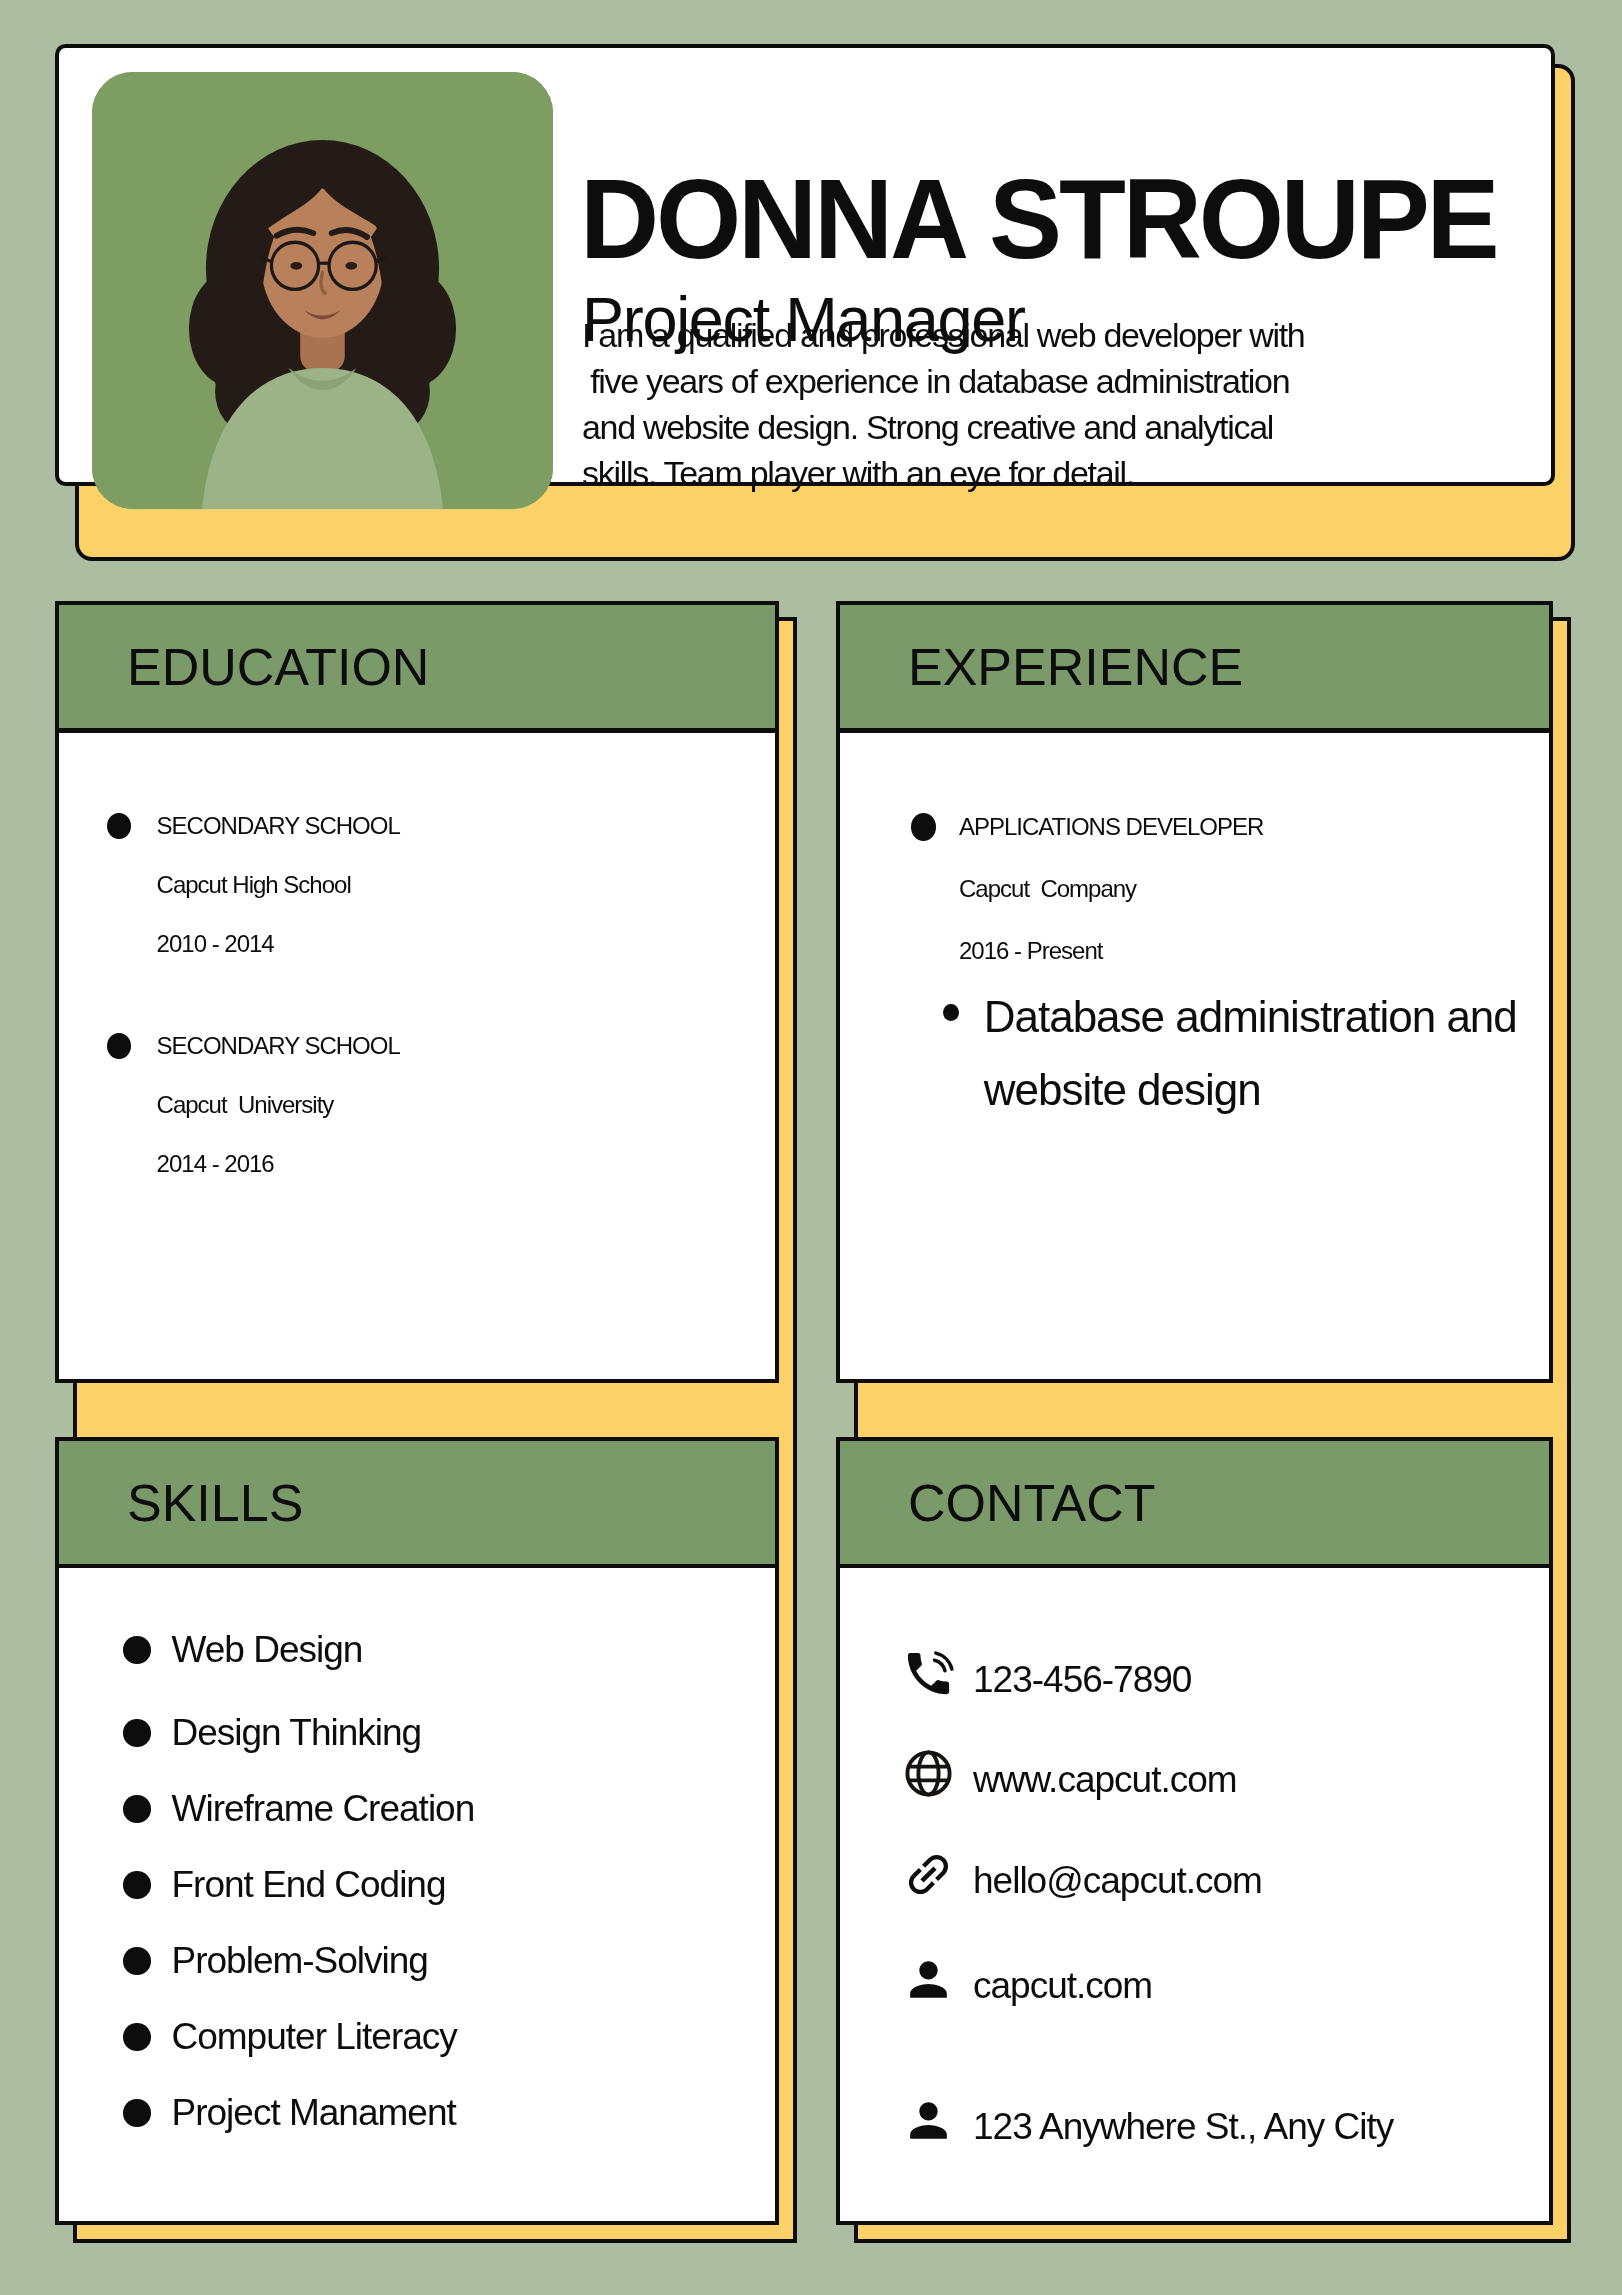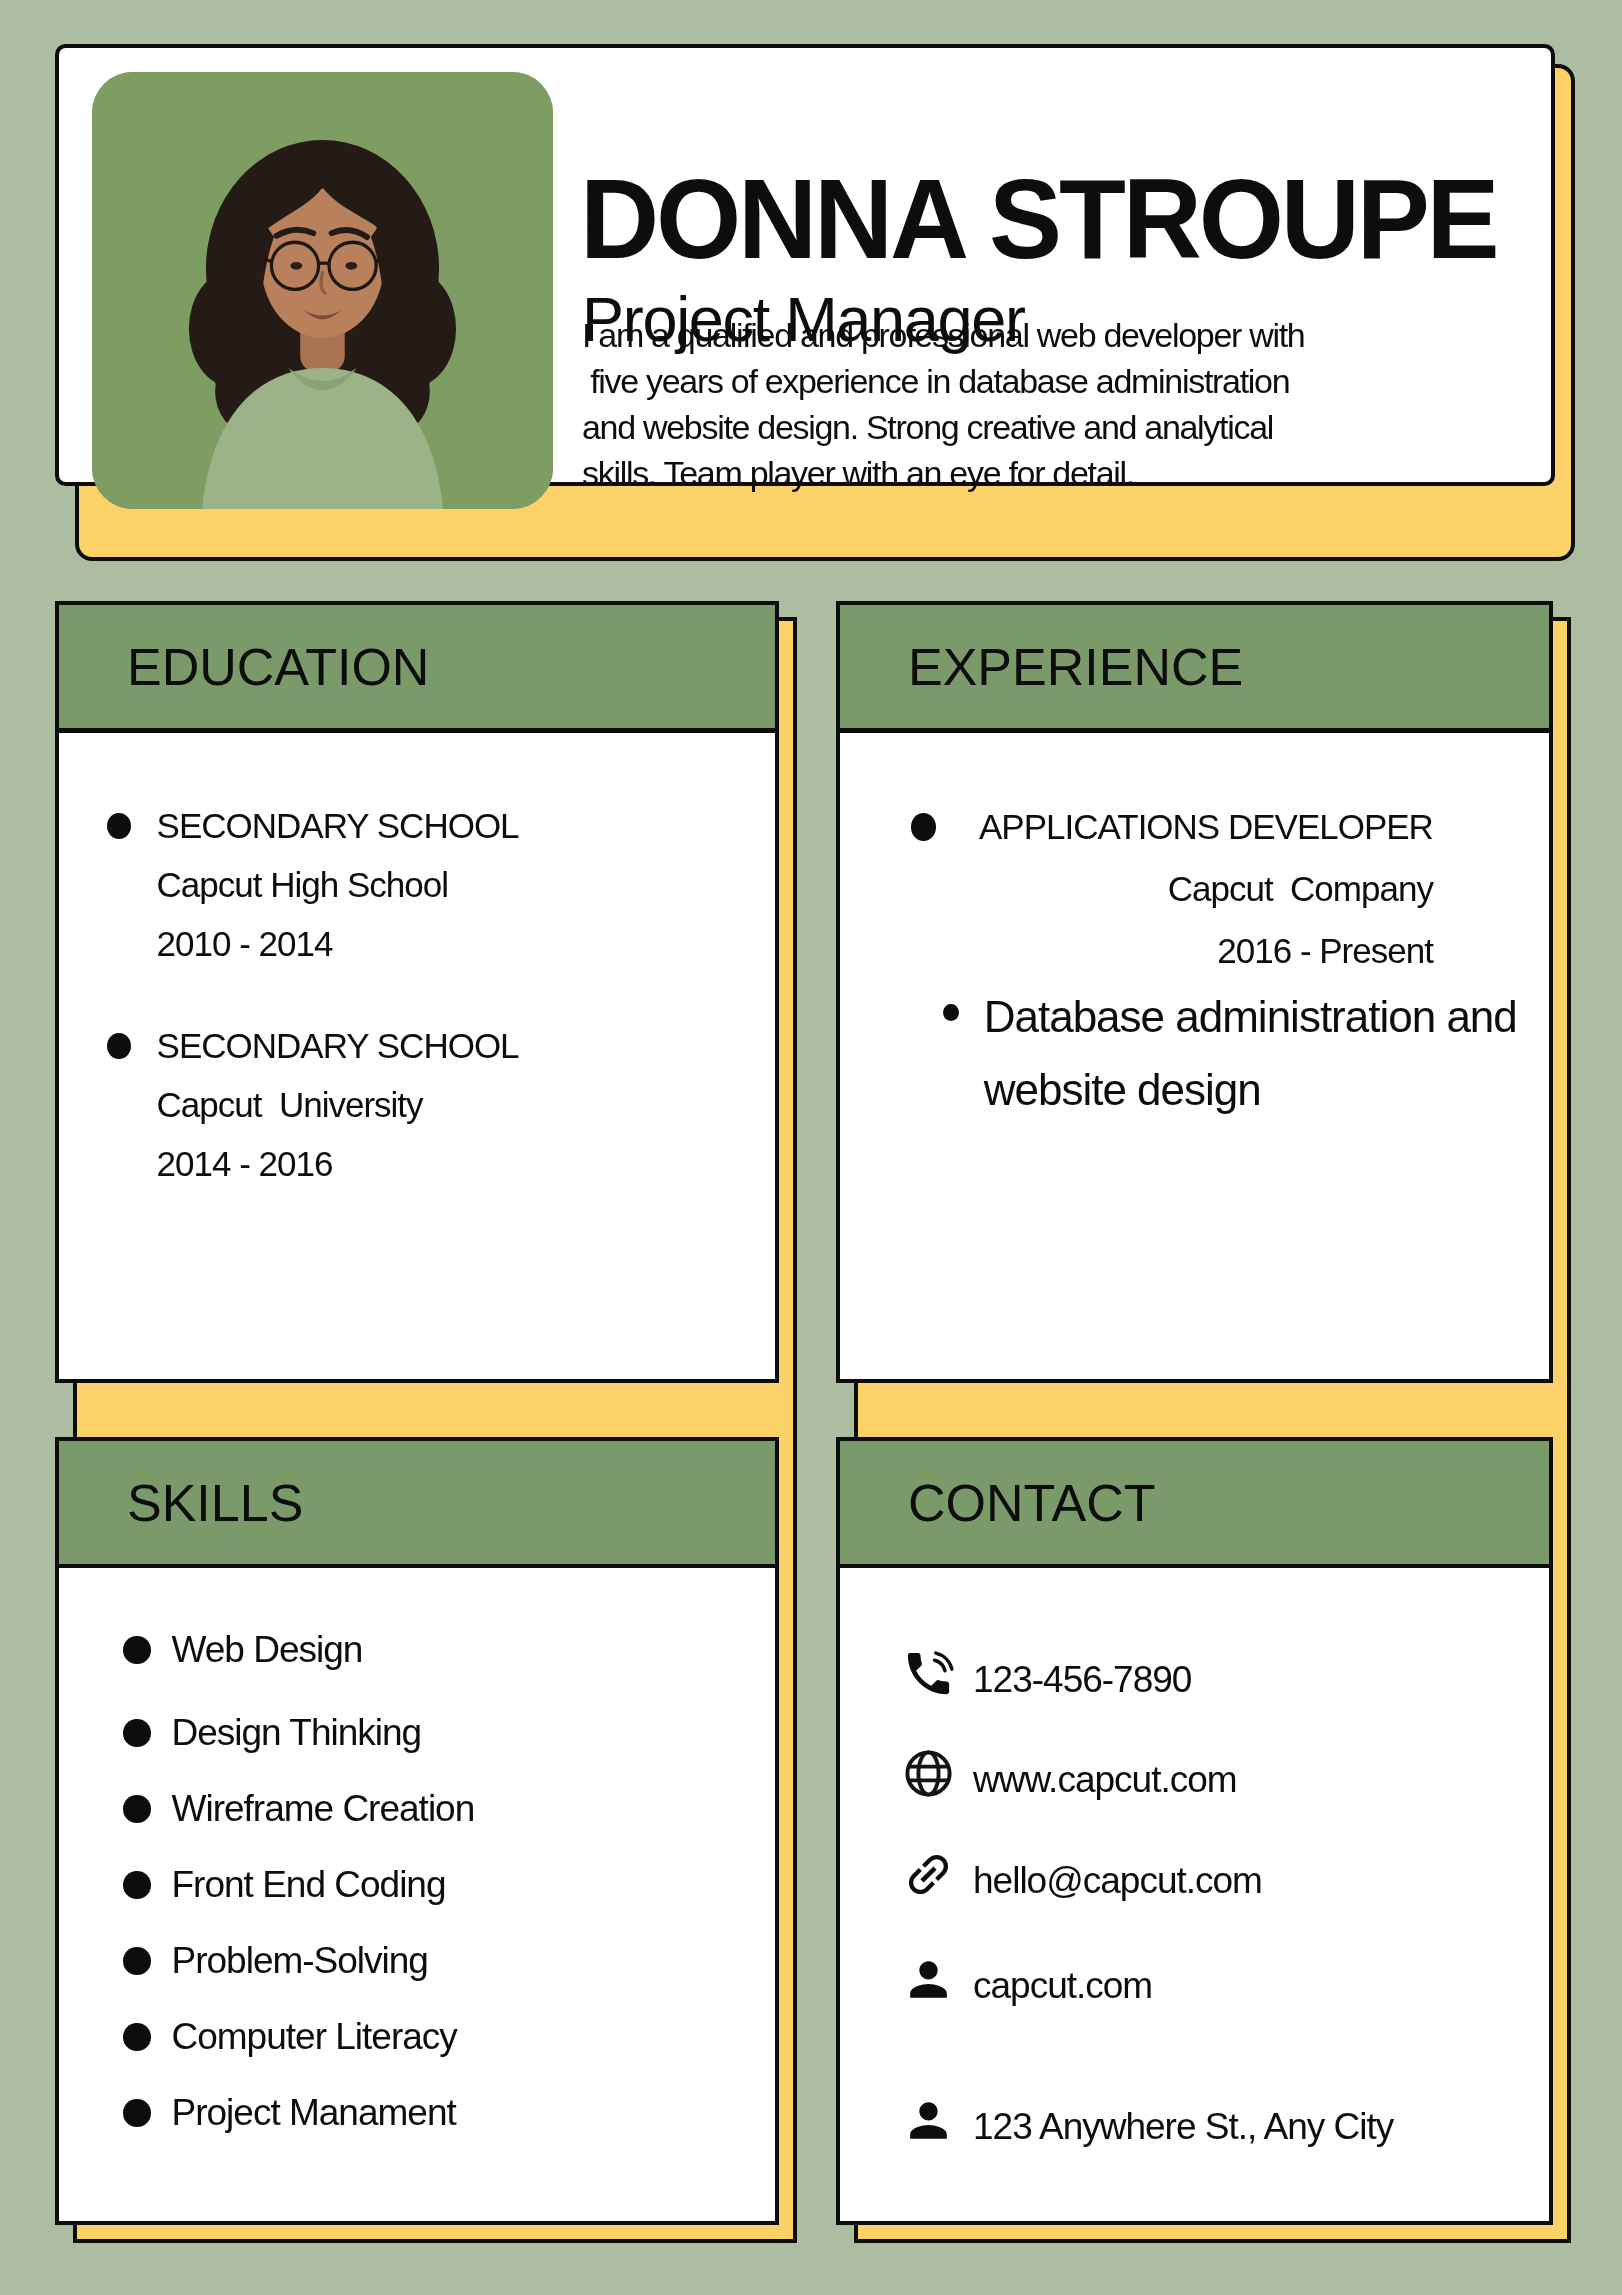--- a/index.html
+++ b/index.html
@@ -26,32 +26,32 @@
             border:4.6px solid #0d0d0d;box-sizing:border-box;}
   .bar{left:0;width:100%;height:131px;background:#7b9a6a;border:4.6px solid #0d0d0d;
        box-sizing:border-box;display:flex;align-items:center;padding-left:68px;}
   .bar-title{font-size:52px;font-weight:500;letter-spacing:0;}
   .bar1{top:0;}
   .bar2{top:836px;}
   .body{left:0;width:100%;background:#ffffff;border:4.6px solid #0d0d0d;box-sizing:border-box;}
   .body1{top:128px;height:654px;}
   .body2{top:963px;height:661px;}
   
-  .line{white-space:pre-wrap;font-size:35px;letter-spacing:-1px;line-height:59px;}
+  .line{white-space:pre-wrap;font-size:24px;letter-spacing:-1px;line-height:59px;}
   .dot{border-radius:50%;background:#0d0d0d;flex:none;}
   
   .edu-item{display:flex;left:48px;}
   .edu-item .dot{width:23.6px;height:26px;margin-top:17px;}
   .edu-lines{margin-left:26px;}
   .edu1{top:63px;}
   .edu2{top:283px;}
   
   .exp-main{display:flex;left:71px;top:63px;}
   .exp-main .dot{width:25px;height:27.5px;margin-top:17px;}
-  .exp-lines{margin-left:43px;text-align:right;}
+  .exp-lines{margin-left:23px;}
   .exp-lines .line{line-height:62px;}
   .exp-sub{display:flex;left:103px;}
   .exp-sub .dot{width:15.7px;height:17px;margin-top:23.6px;}
   .sub-lines{margin-left:25px;}
   .sub-lines .line{font-size:44px;line-height:73px;}
   .sub1{top:247px;}
   .sub2{top:396px;}
   
   .skill-row{display:flex;align-items:center;left:64px;height:48px;}
   .skill-row .dot{width:27.5px;height:27.5px;}

